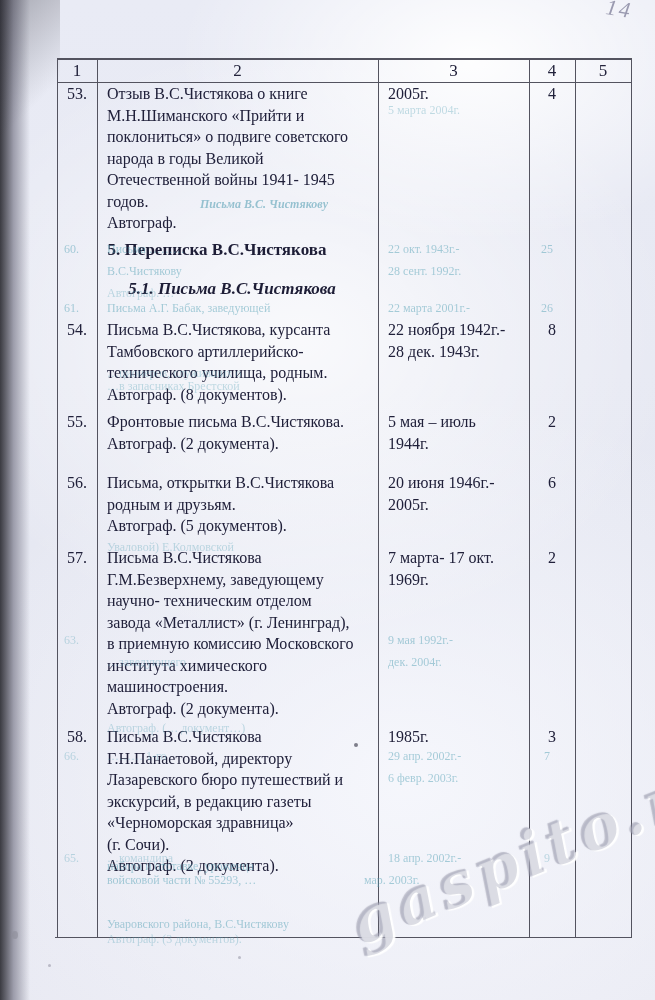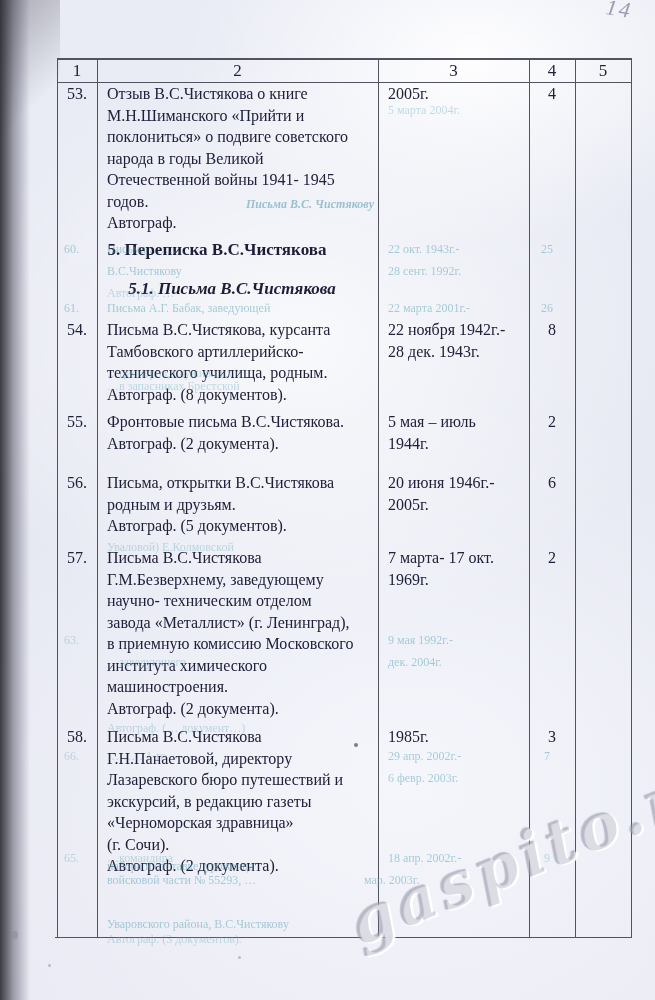--- a/index.html
+++ b/index.html
@@ -42,21 +42,21 @@
     font-size:17px;font-weight:bold;color:#1d1d36;
   }
   .subsection-heading{
     position:absolute;left:97px;width:270px;text-align:center;
     font-size:17px;font-weight:bold;font-style:italic;color:#1d1d36;
   }
   .bleed{
     position:absolute;font-size:12px;line-height:21px;
     color:#57a2b6;opacity:.5;white-space:pre;
   }
-  .bleed.b-italic{font-style:italic;font-weight:bold;color:#4d9ab0;opacity:.55;margin-left:46px;}
+  .bleed.b-italic{font-style:italic;font-weight:bold;color:#4d9ab0;opacity:.55;}
   .bleed.b-faint{opacity:.35;}
   .watermark{
     position:absolute;left:338px;top:892px;
     transform:rotate(-22deg);transform-origin:left top;
     font-size:62px;font-weight:bold;font-style:italic;
     font-family:"DejaVu Serif","Liberation Serif",serif;
     letter-spacing:5px;color:rgba(173,176,192,.42);
     text-shadow:2px 2px 1px rgba(255,255,255,.95), -1px -1px 1px rgba(130,130,150,.45);
     white-space:nowrap;
   }

